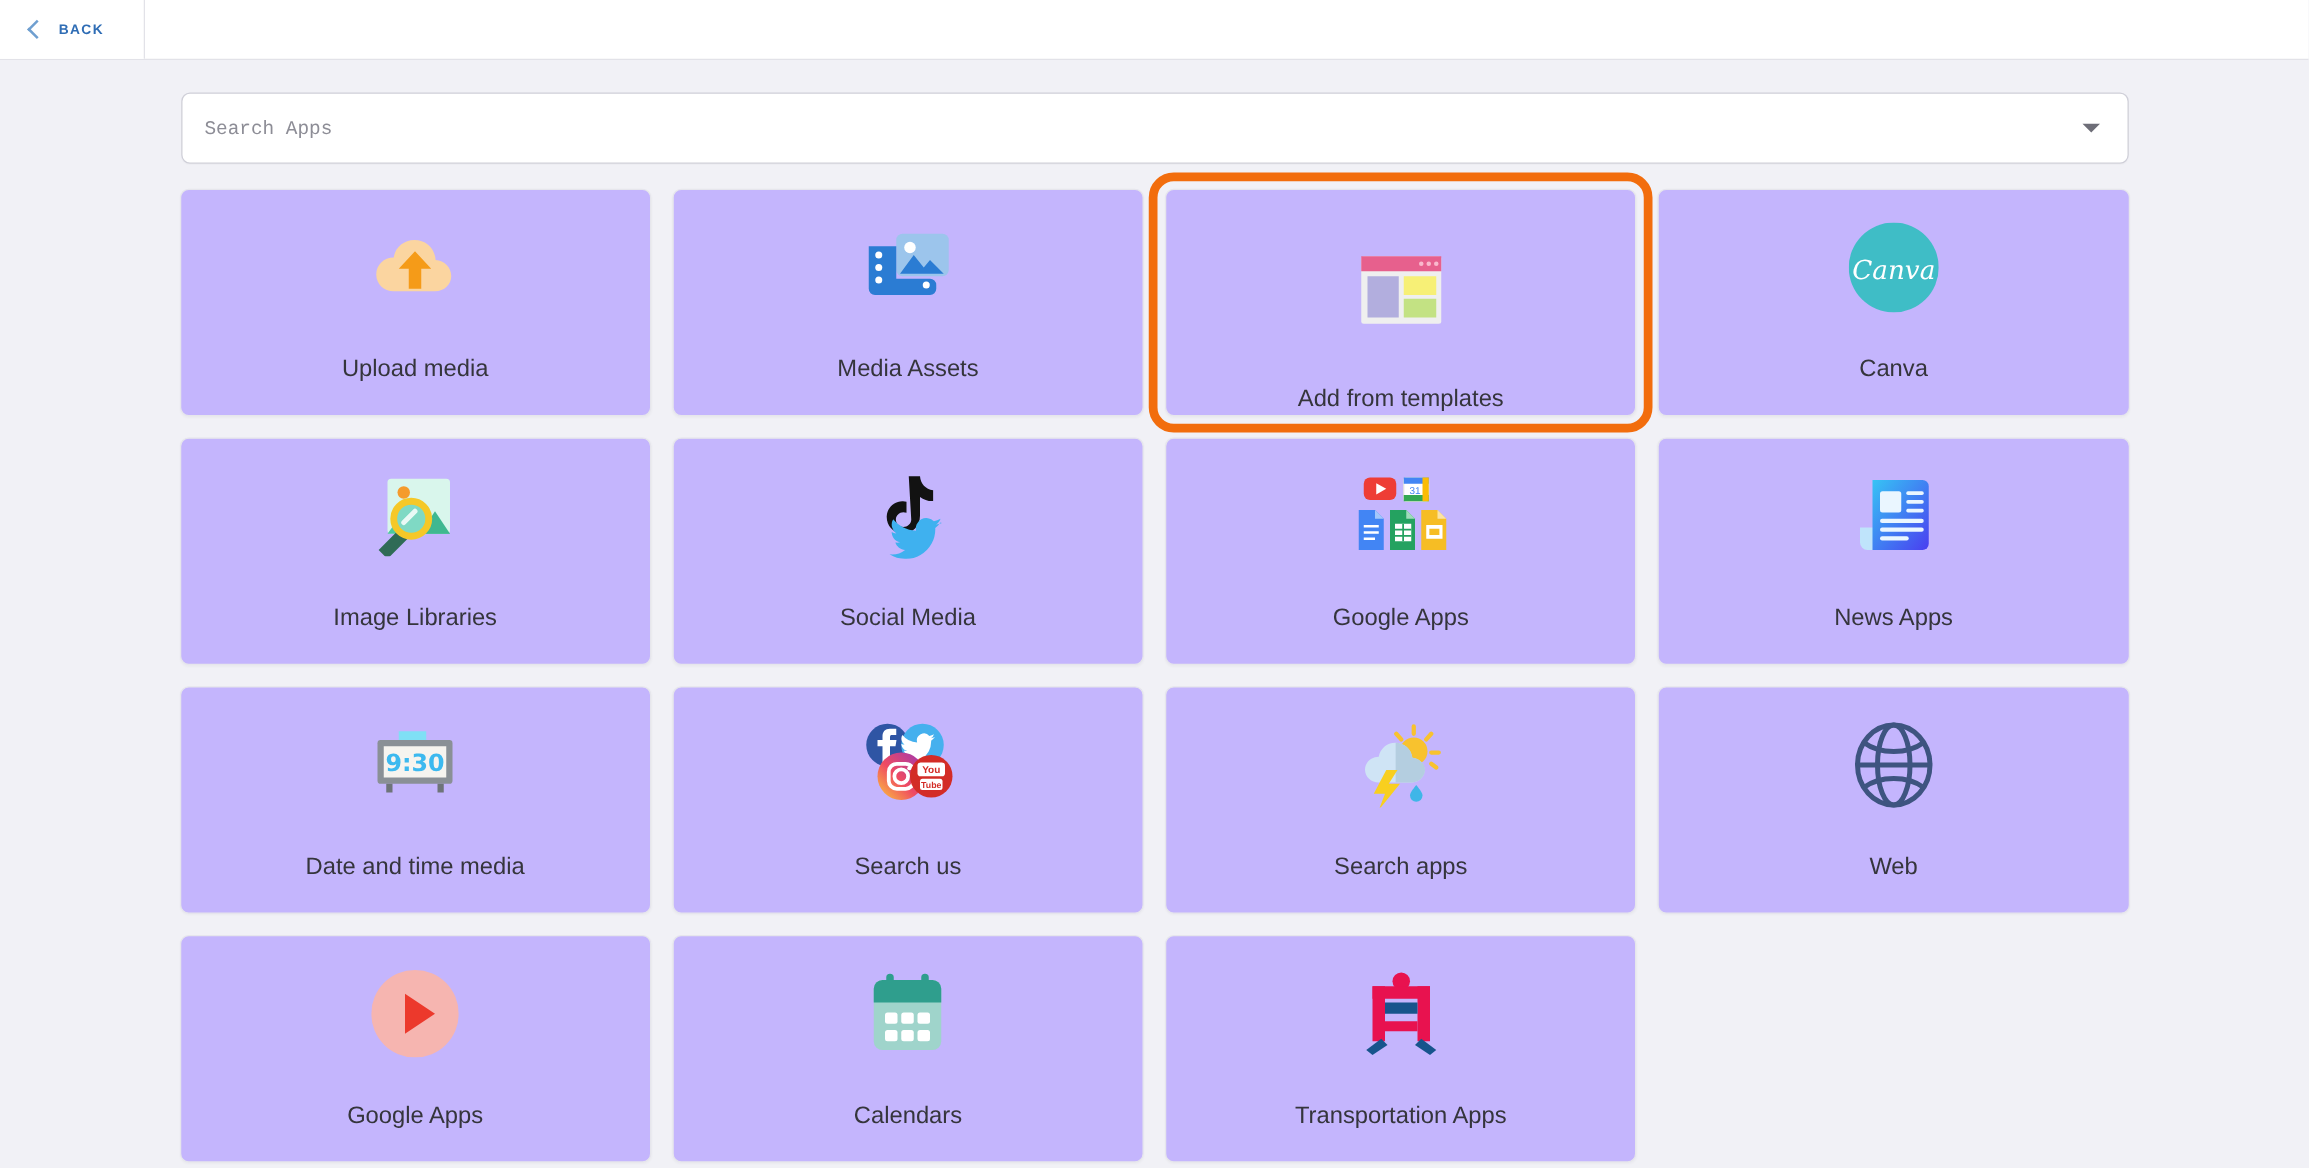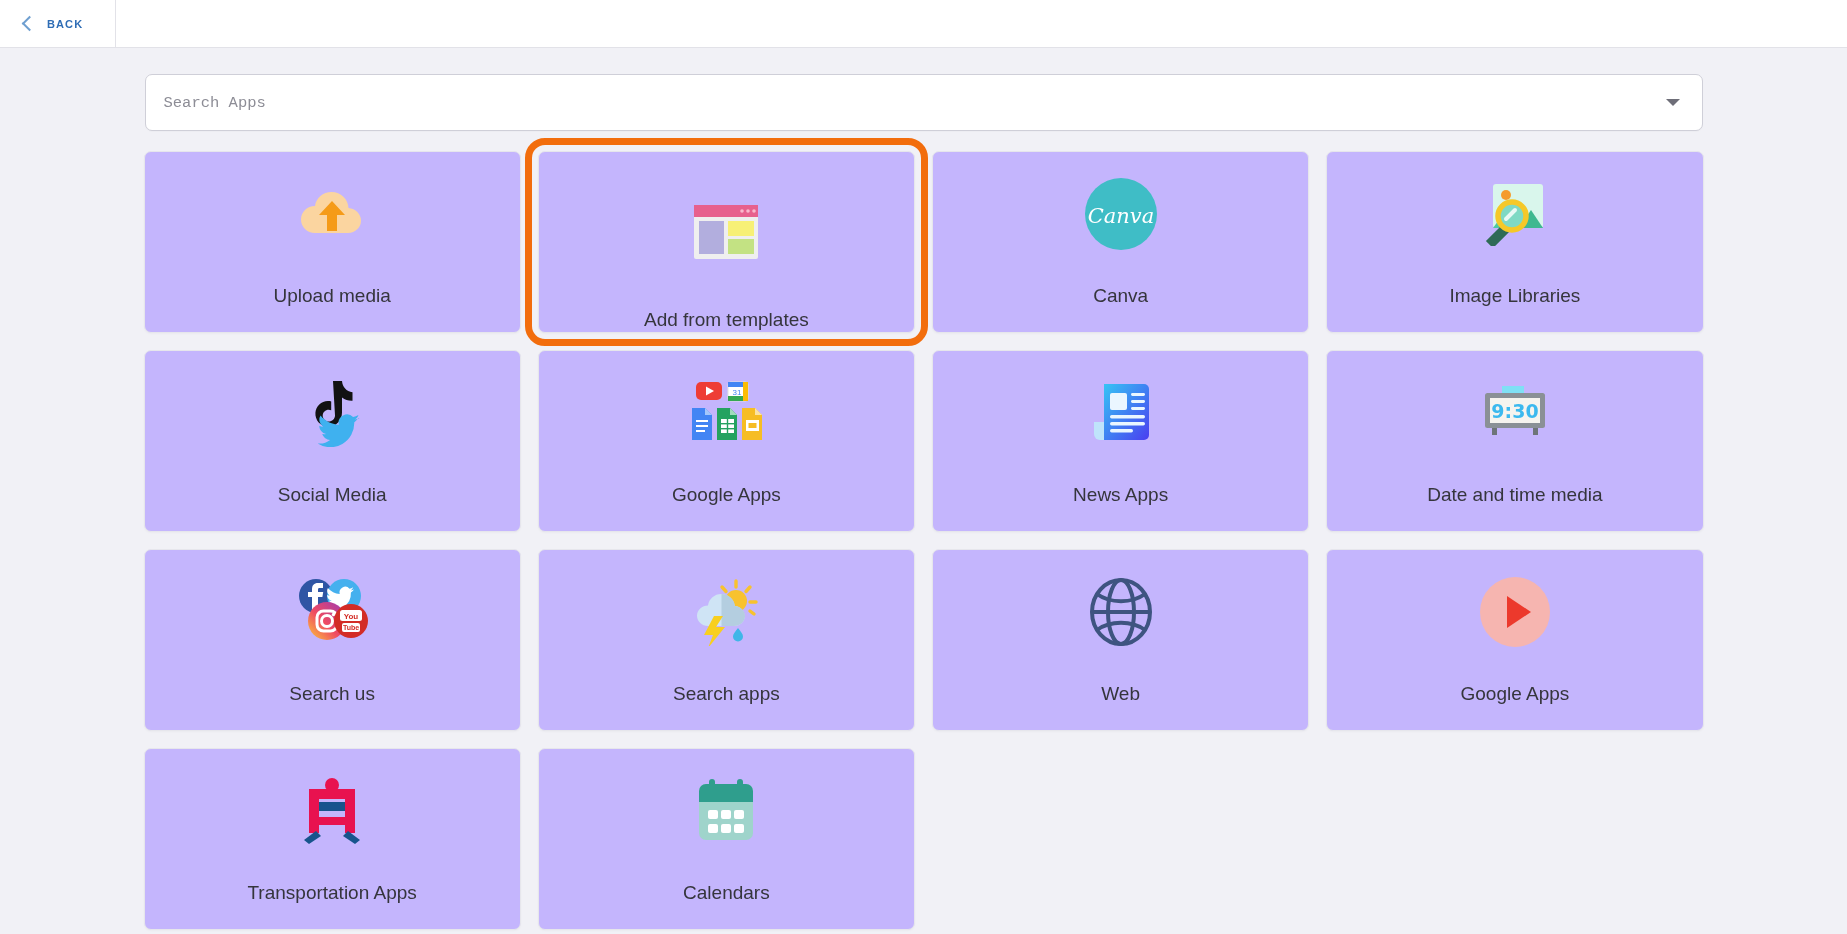--- a/index.html
+++ b/index.html
@@ -152,20 +152,35 @@
 
     <div id="app-grid">
         <div class="app-card">
           <div class="app-icon">
     <svg width="70" height="62" viewBox="0 0 70 62">
       <path d="M18 50c-8 0-14-6-14-13.5S10 23 18 23c1-8 8-14 16.5-14C44 9 51 16 51.5 25c7 .5 12.5 6 12.5 12.8C64 44.5 58.5 50 51 50z" fill="#fbd5a0"></path>
       <path d="M30 48V32h-8l13-14 13 14h-8v16z" fill="#f59b18"></path>
     </svg>
           </div>
           <div class="app-label">Upload media</div>
+        </div>
+        <div class="app-card">
+          <div class="app-icon">
+    <svg width="74" height="62" viewBox="0 0 74 62">
+      <rect x="28" y="4" width="42" height="34" rx="5" fill="#9cc5ec"></rect>
+      <circle cx="39" cy="15" r="4.6" fill="#ffffff"></circle>
+      <path d="M31 36l11-15 8 10 5-6 11 11z" fill="#2b7cd3"></path>
+      <path d="M6 14h22v26h27a5 5 0 0 1 5 5v3a5 5 0 0 1-5 5H11a5 5 0 0 1-5-5z" fill="#2b7cd3"></path>
+      <circle cx="14" cy="21" r="2.8" fill="#fff"></circle>
+      <circle cx="14" cy="31" r="2.8" fill="#fff"></circle>
+      <circle cx="14" cy="41" r="2.8" fill="#fff"></circle>
+      <circle cx="52" cy="45" r="2.8" fill="#fff"></circle>
+    </svg>
+          </div>
+          <div class="app-label">Media Assets</div>
         </div>
         <div class="app-card highlighted">
           <div class="app-icon">
     <svg width="70" height="62" viewBox="0 0 70 62">
       <rect x="3" y="4" width="64" height="54" rx="2" fill="#efefef"></rect>
       <rect x="3" y="4" width="64" height="12" fill="#e7608d"></rect>
       <circle cx="51" cy="10" r="1.8" fill="#f9b8cd"></circle>
       <circle cx="57" cy="10" r="1.8" fill="#f9b8cd"></circle>
       <circle cx="63" cy="10" r="1.8" fill="#f9b8cd"></circle>
       <rect x="8" y="20" width="25" height="33" fill="#b2aede"></rect>
@@ -331,47 +346,47 @@
           <div class="app-icon">
     <svg width="70" height="70" viewBox="0 0 70 70">
       <circle cx="35" cy="35" r="35" fill="#f6b5b0"></circle>
       <path d="M27 19l24 16-24 16z" fill="#ec392c"></path>
     </svg>
           </div>
           <div class="app-label">Google Apps</div>
         </div>
         <div class="app-card">
           <div class="app-icon">
-    <svg width="72" height="68" viewBox="0 0 72 68">
-      <circle cx="36" cy="8" r="7" fill="#e8124f"></circle>
-      <path d="M13 12h46v10H13z" fill="#e8124f"></path>
-      <path d="M13 12h10v44H13zM49 12h10v44H49z" fill="#e8124f"></path>
-      <rect x="23" y="25" width="26" height="9" fill="#17548c"></rect>
-      <rect x="23" y="40" width="26" height="8" fill="#e8124f"></rect>
-      <path d="M8 63l12-9 5 5-12 8z" fill="#17548c"></path>
-      <path d="M64 63l-12-9-5 5 12 8z" fill="#17548c"></path>
-    </svg>
-          </div>
-          <div class="app-label">Transportation Apps</div>
-        </div>
-        <div class="app-card">
-          <div class="app-icon">
     <svg width="68" height="68" viewBox="0 0 68 68">
       <rect x="17" y="2" width="6" height="12" rx="3" fill="#2f9e8d"></rect>
       <rect x="45" y="2" width="6" height="12" rx="3" fill="#2f9e8d"></rect>
       <rect x="7" y="7" width="54" height="56" rx="7" fill="#9fd4cb"></rect>
       <path d="M7 14a7 7 0 0 1 7-7h40a7 7 0 0 1 7 7v11H7z" fill="#2f9e8d"></path>
       <g fill="#ffffff">
         <rect x="16" y="33" width="10" height="9" rx="2"></rect>
         <rect x="29" y="33" width="10" height="9" rx="2"></rect>
         <rect x="42" y="33" width="10" height="9" rx="2"></rect>
         <rect x="16" y="47" width="10" height="9" rx="2"></rect>
         <rect x="29" y="47" width="10" height="9" rx="2"></rect>
         <rect x="42" y="47" width="10" height="9" rx="2"></rect>
       </g>
     </svg>
           </div>
           <div class="app-label">Calendars</div>
         </div>
+        <div class="app-card">
+          <div class="app-icon">
+    <svg width="72" height="68" viewBox="0 0 72 68">
+      <circle cx="36" cy="8" r="7" fill="#e8124f"></circle>
+      <path d="M13 12h46v10H13z" fill="#e8124f"></path>
+      <path d="M13 12h10v44H13zM49 12h10v44H49z" fill="#e8124f"></path>
+      <rect x="23" y="25" width="26" height="9" fill="#17548c"></rect>
+      <rect x="23" y="40" width="26" height="8" fill="#e8124f"></rect>
+      <path d="M8 63l12-9 5 5-12 8z" fill="#17548c"></path>
+      <path d="M64 63l-12-9-5 5 12 8z" fill="#17548c"></path>
+    </svg>
+          </div>
+          <div class="app-label">Transportation Apps</div>
+        </div>
       </div>
 
   </div>
 </div>
 
 </body></html>

